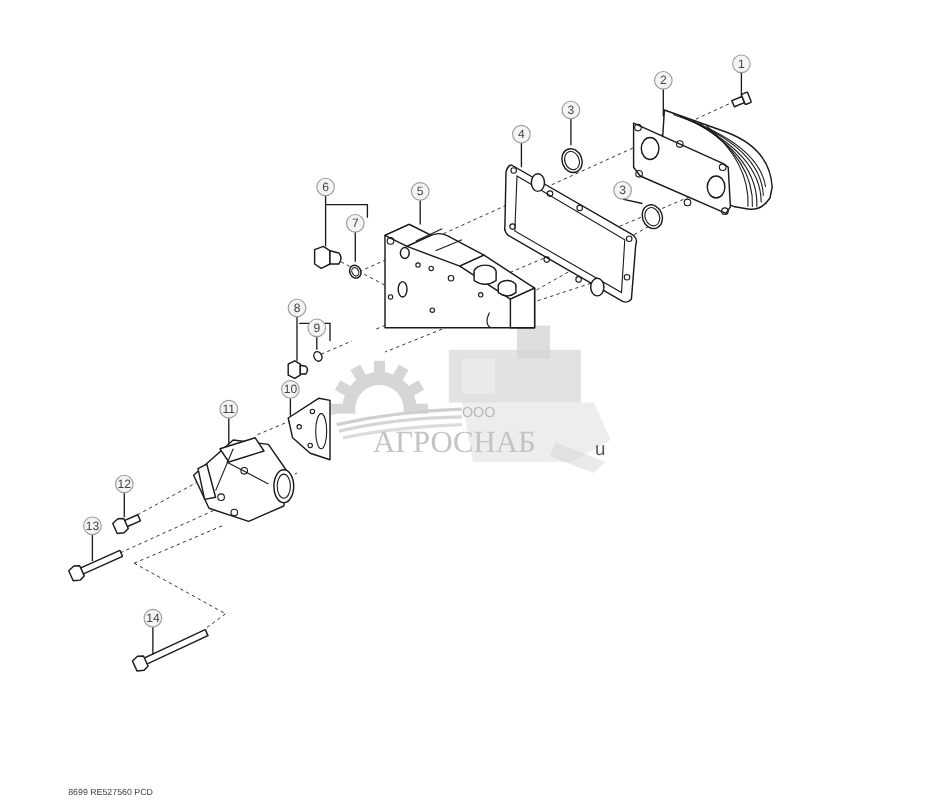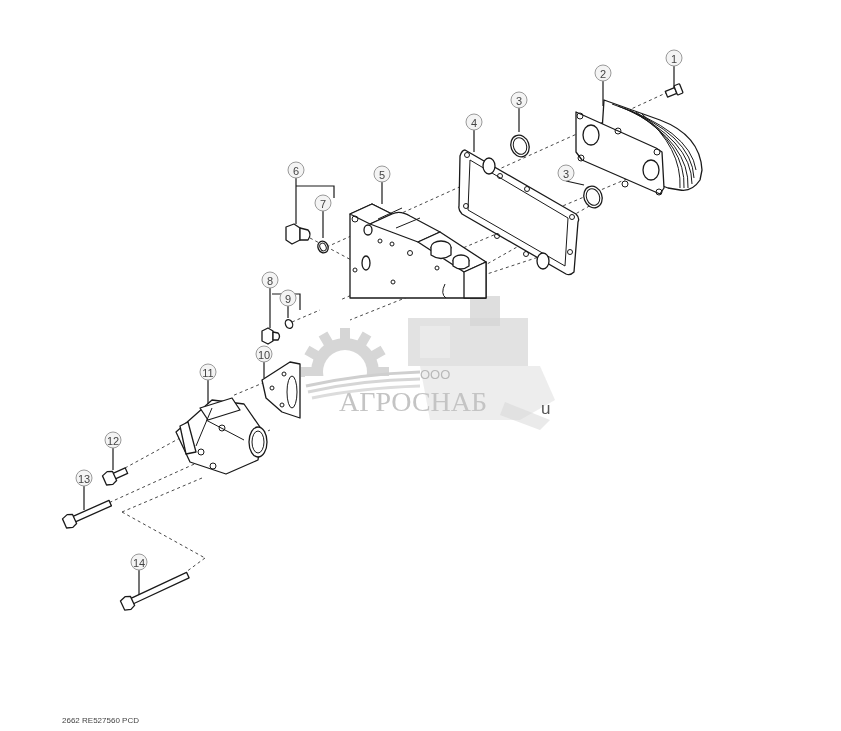--- a/index.html
+++ b/index.html
@@ -275,13 +275,13 @@
         <text x="84" y="478.5" class="callout-text">13</text>
       </g>
       <g>
         <line x1="139" y1="570" x2="139" y2="595" class="leader"></line>
         <circle cx="139" cy="562" r="8" class="callout-circle"></circle>
         <text x="139" y="562.5" class="callout-text">14</text>
       </g>
     </g>
 </svg>
 
-<div id="footer">2662  RE527560  PCD</div>
+<div id="footer">8699  RE527560  PCD</div>
 
 </body></html>

